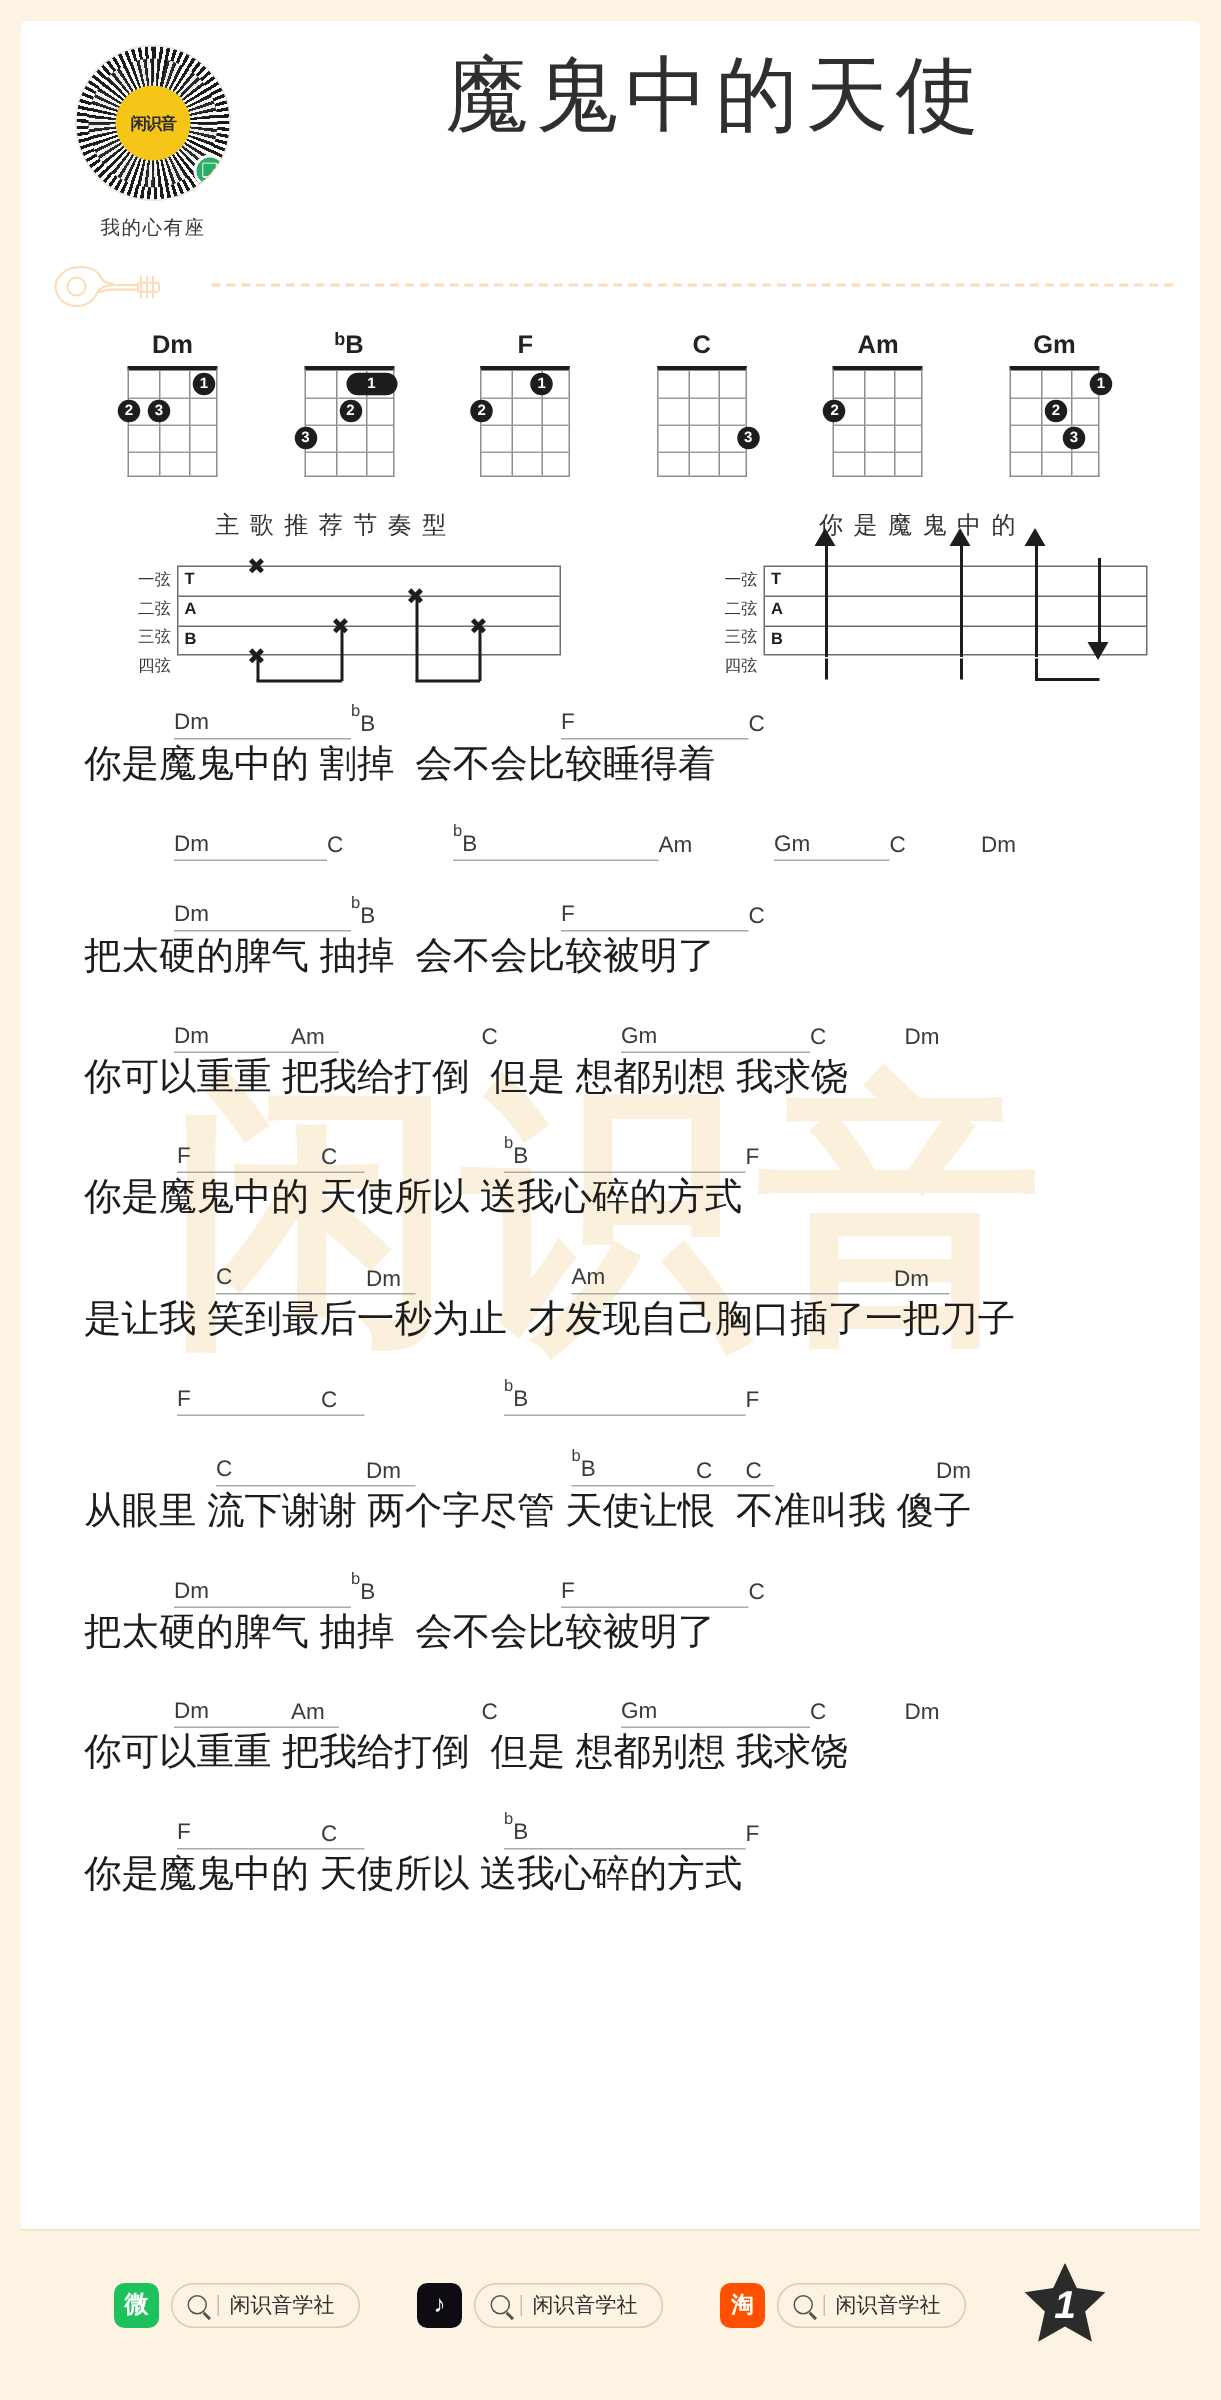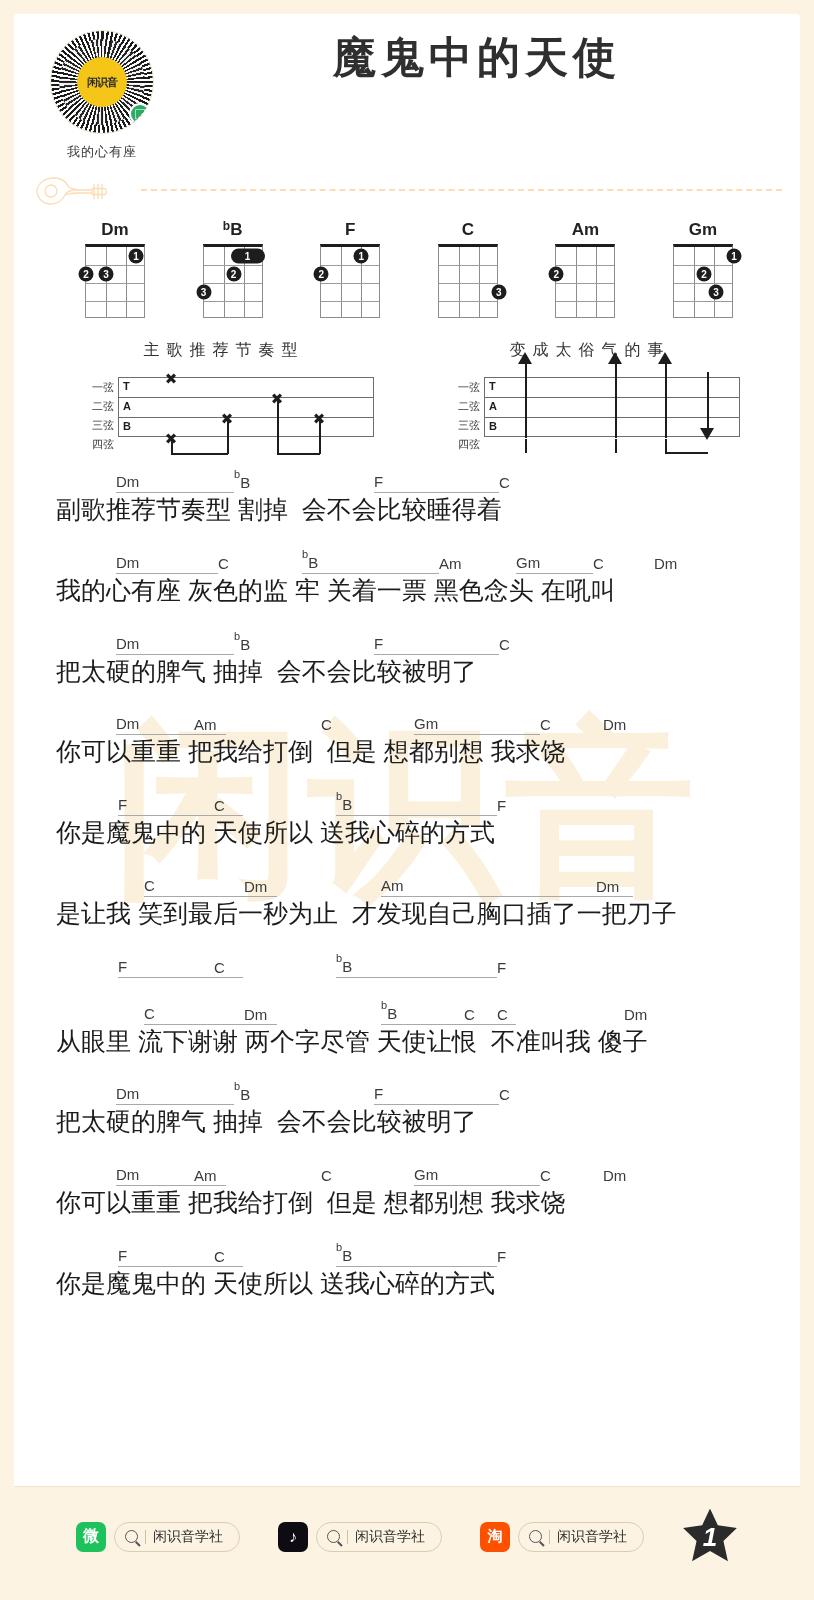--- a/index.html
+++ b/index.html
@@ -87,21 +87,21 @@
     font-size: 13px; z-index: 4;
     border: 2px solid #fff;
   }
   .qr-caption {
     margin-top: 9px; font-size: 13px; color: #3a3a3a;
     letter-spacing: 1px;
   }
 
   .title-block { flex: 1; text-align: center; padding-top: 4px; }
   .song-title {
-    font-size: 43px; font-weight: 700; color: #2f2f2f;
+    font-size: 55px; font-weight: 400; color: #2f2f2f;
     letter-spacing: 5px; line-height: 1.08;
   }
   .key-line {
     margin-top: 13px; font-size: 17px; color: #2f2f2f; letter-spacing: 1px;
   }
   .key-line sup { font-size: 12px; }
   .credits-line {
     margin-top: 9px; font-size: 17px; color: #2f2f2f; letter-spacing: 1px;
   }
   .credits-line span { margin: 0 7px; }
@@ -172,21 +172,21 @@
     transform: translate(-50%, -50%);
   }
   .dot.bar {
     width: 34px; border-radius: 9px;
   }
 
   
   .rhythm-row {
     position: relative; z-index: 2;
     display: flex; justify-content: space-between;
-    padding: 22px 60px 0 60px;
+    padding: 22px 35px 0 60px;
   }
   .rhythm { width: 300px; }
   .rhythm-title {
     text-align: center; font-size: 16px; color: #333;
     letter-spacing: 7px; margin-bottom: 16px;
   }
   .tab-wrap { position: relative; display: flex; align-items: flex-start; }
   .string-labels {
     width: 44px; font-size: 11px; color: #333; text-align: right;
     padding-right: 4px; padding-top: 1px;
@@ -432,21 +432,21 @@
             <div class="stem" style="left:108px; top:40px; height:36px;"></div>
             <div class="beam" style="left:52px; top:75px; width:57px;"></div>
             <div class="stem" style="left:158px; top:20px; height:56px;"></div>
             <div class="stem" style="left:200px; top:40px; height:36px;"></div>
             <div class="beam" style="left:158px; top:75px; width:43px;"></div>
           </div>
         </div>
       </div>
 
       <div class="rhythm">
-        <div class="rhythm-title">变成太俗气的事</div>
+        <div class="rhythm-title">你是魔鬼中的</div>
         <div class="tab-wrap">
           <div class="string-labels">
             <div>一弦</div>
             <div>二弦</div>
             <div>三弦</div>
             <div>四弦</div>
           </div>
           <div class="tab" style="height:60px">
             <div class="hl l1"></div>
             <div class="hl l2"></div>
@@ -475,33 +475,32 @@
     </div>
 
     <div class="lyrics" id="lyricsBody">
         <div class="stanza">
           <div class="chord-line">
             <span class="chord-tok u" style="left: 60px; width: 118px;">Dm</span>
             <span class="chord-tok" style="left: 178px;"><sup>b</sup>B</span>
             <span class="chord-tok u" style="left: 318px; width: 125px;">F</span>
             <span class="chord-tok" style="left: 443px;">C</span>
           </div>
-          <div class="lyric-line">副歌推荐节奏型 割掉  会不会比较睡得着</div>
+          <div class="lyric-line">你是魔鬼中的 割掉  会不会比较睡得着</div>
         </div>
         <div class="stanza">
           <div class="chord-line">
             <span class="chord-tok u" style="left: 60px; width: 102px;">Dm</span>
             <span class="chord-tok" style="left: 162px;">C</span>
             <span class="chord-tok u" style="left: 246px; width: 137px;"><sup>b</sup>B</span>
             <span class="chord-tok" style="left: 383px;">Am</span>
             <span class="chord-tok u" style="left: 460px; width: 77px;">Gm</span>
             <span class="chord-tok" style="left: 537px;">C</span>
             <span class="chord-tok" style="left: 598px;">Dm</span>
           </div>
-          <div class="lyric-line">我的心有座 灰色的监 牢 关着一票 黑色念头 在吼叫</div>
         </div>
         <div class="stanza">
           <div class="chord-line">
             <span class="chord-tok u" style="left: 60px; width: 118px;">Dm</span>
             <span class="chord-tok" style="left: 178px;"><sup>b</sup>B</span>
             <span class="chord-tok u" style="left: 318px; width: 125px;">F</span>
             <span class="chord-tok" style="left: 443px;">C</span>
           </div>
           <div class="lyric-line">把太硬的脾气 抽掉  会不会比较被明了</div>
         </div>

